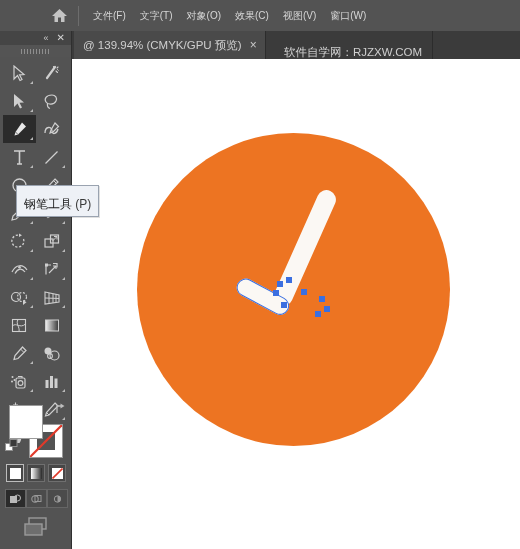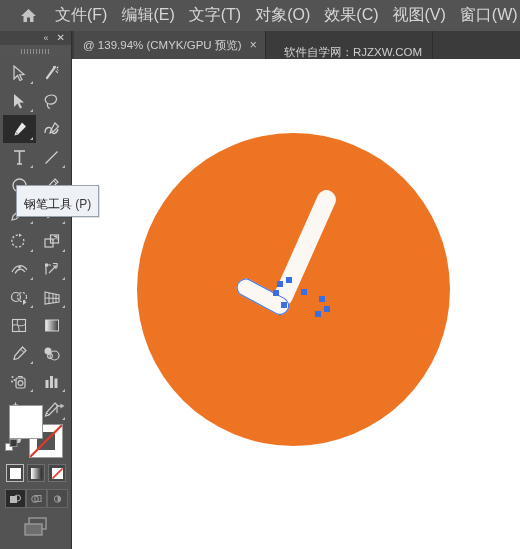--- a/index.html
+++ b/index.html
@@ -21,21 +21,21 @@
     width: 44px; text-align: center;
     color: #d2824a; font-size: 19px; font-weight: bold;
     letter-spacing: .5px; font-family: "Liberation Serif", serif; margin-top: 45px;
   }
   .home-icon { width: 30px; display: flex; justify-content: center; align-items: center; }
   .menu-sep {
     width: 1px; height: 20px; background: #6d6d6d; margin: 0 7px 0 4px;
   }
   .menu-items { display: flex; align-items: center; }
   .menu-item {
-    color: #d6d6d6; font-size: 16px; padding: 3px 7px; white-space: nowrap;
+    color: #d6d6d6; font-size: 10px; padding: 3px 7px; white-space: nowrap;
   }
 
   
   .tabbar {
     position: absolute; left: 0; top: 31px; width: 520px; height: 28px;
     background: #3b3b3b;
   }
   .tab {
     position: absolute; top: 0; height: 28px;
     display: flex; align-items: center;
@@ -193,21 +193,20 @@
   <div class="menubar">
     <div class="ai-logo">Ai</div>
     <div class="home-icon">
       <svg width="17" height="15" viewBox="0 0 17 15">
         <path d="M8.5 1 L16 8 L13.5 8 L13.5 14 L10 14 L10 9.5 L7 9.5 L7 14 L3.5 14 L3.5 8 L1 8 Z" fill="#c4c4c4"></path>
       </svg>
     </div>
     <div class="menu-sep"></div>
     <div class="menu-items">
       <div class="menu-item">文件(F)</div>
-      <div class="menu-item">编辑(E)</div>
       <div class="menu-item">文字(T)</div>
       <div class="menu-item">对象(O)</div>
       <div class="menu-item">效果(C)</div>
       <div class="menu-item">视图(V)</div>
       <div class="menu-item">窗口(W)</div>
     </div>
   </div>
 
   <div class="tabbar">
     <div class="tab active" id="tab-doc">

